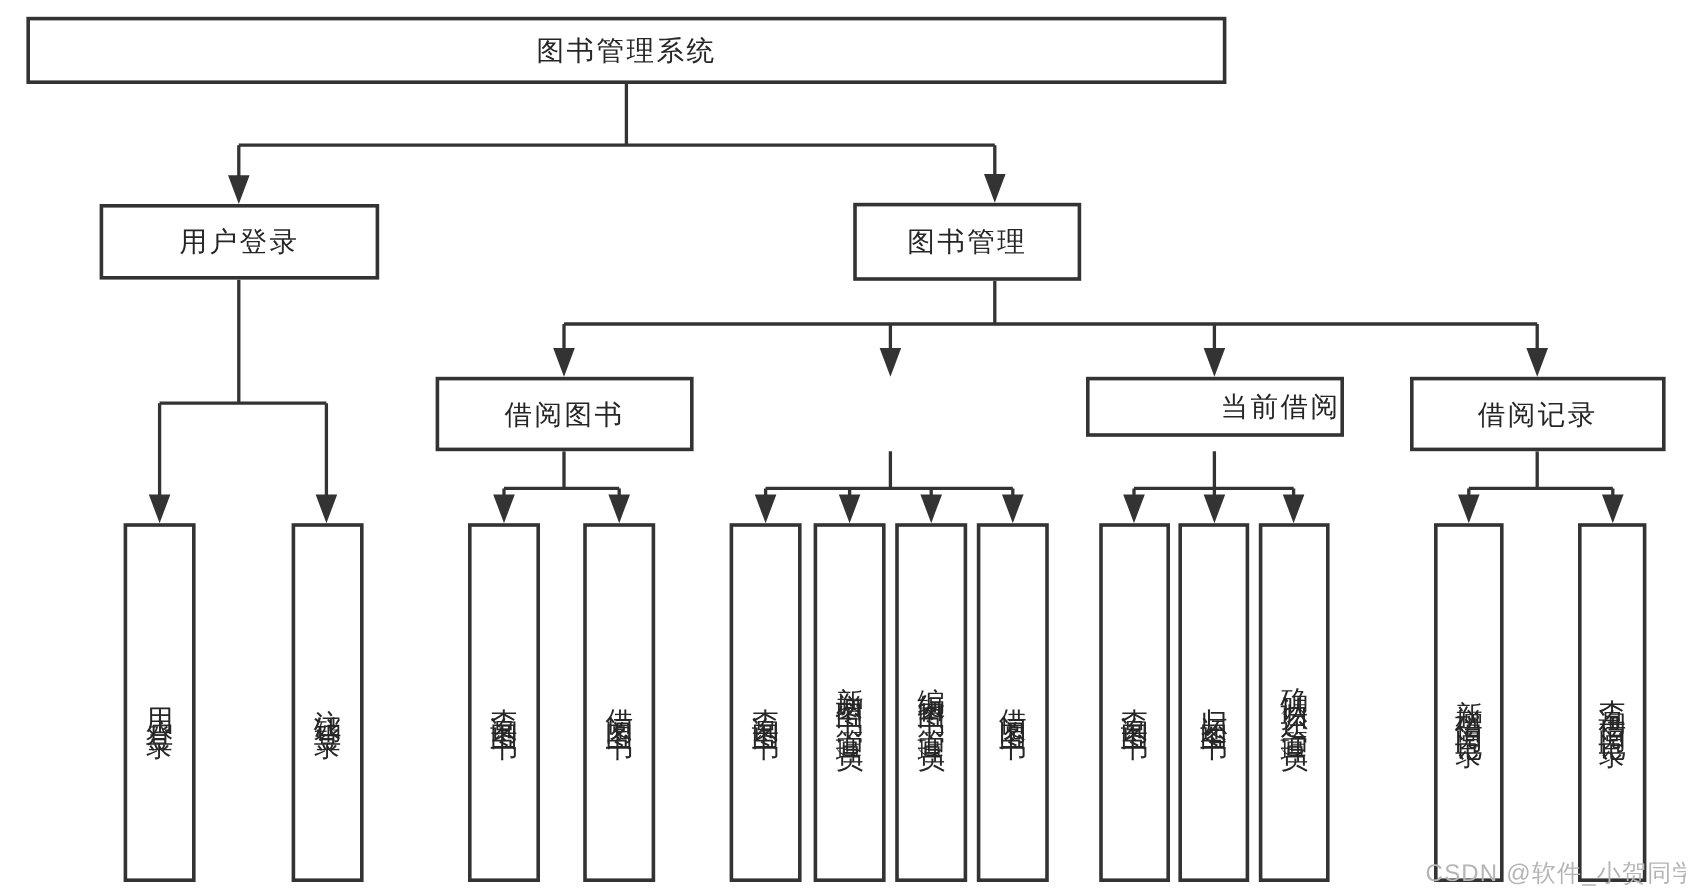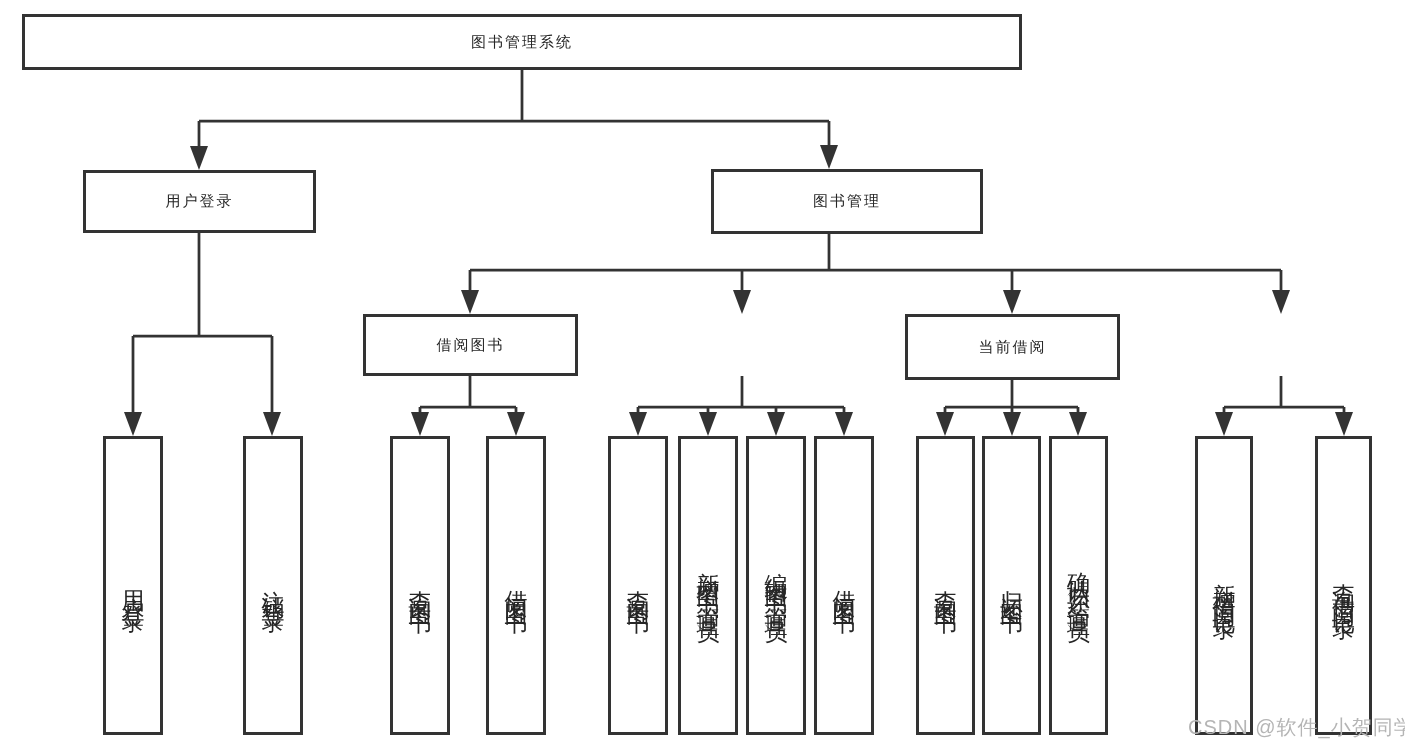--- a/index.html
+++ b/index.html
@@ -20,41 +20,41 @@
     position: absolute;
     box-sizing: border-box;
     background: #ffffff;
     border: 3px solid #333333;
     display: flex;
     align-items: center;
     justify-content: center;
     color: #262626;
   }
   .hnode .label {
-    font-size: 15px;
+    font-size: 23px;
     letter-spacing: 2px;
     white-space: nowrap;
   }
   .vnode .label {
     writing-mode: vertical-rl;
     text-orientation: mixed;
     font-size: 23px;
     letter-spacing: 7px;
     line-height: 1;
     white-space: nowrap;
   }
   
   .n-root  { left: 22px;  top: 14px;  width: 1000px; height: 56px; }
   
   .n-l2a   { left: 83px;  top: 170px; width: 233px; height: 63px; }
-  .n-l2b   { left: 711px; top: 169px; width: 272px; height: 65px; }
+  .n-l2b   { left: 711px; top: 169px; width: 190px; height: 65px; }
   
   .n-l3a   { left: 363px;  top: 314px; width: 215px; height: 62px; }
   .n-l3b   { left: 635px;  top: 314px; width: 215px; height: 62px; }
-  .n-l3c   { left: 905px;  top: 314px; width: 215px; height: 66px; }
+  .n-l3c   { left: 905px;  top: 314px; width: 215px; height: 50px; justify-content: flex-end; }
   .n-l3d   { left: 1175px; top: 314px; width: 213px; height: 62px; }
   
   .leaf    { top: 436px; height: 299px; }
   .n-lf1   { left: 103px;  width: 60px; }
   .n-lf2   { left: 243px;  width: 60px; }
   .n-lf3   { left: 390px;  width: 60px; }
   .n-lf4   { left: 486px;  width: 60px; }
   .n-lf5   { left: 608px;  width: 60px; }
   .n-lf6   { left: 678px;  width: 60px; }
   .n-lf7   { left: 746px;  width: 60px; }
@@ -129,20 +129,23 @@
   <div class="node hnode n-l2b">
     <span class="label">图书管理</span>
   </div>
 
   <div class="node hnode n-l3a">
     <span class="label">借阅图书</span>
   </div>
   <div class="node hnode n-l3c">
     <span class="label">当前借阅</span>
   </div>
+  <div class="node hnode n-l3d">
+    <span class="label">借阅记录</span>
+  </div>
 
   <div class="node vnode leaf n-lf1">
     <span class="label">用户登录</span>
   </div>
   <div class="node vnode leaf n-lf2">
     <span class="label">注销登录</span>
   </div>
   <div class="node vnode leaf n-lf3">
     <span class="label">查询图书</span>
   </div>

